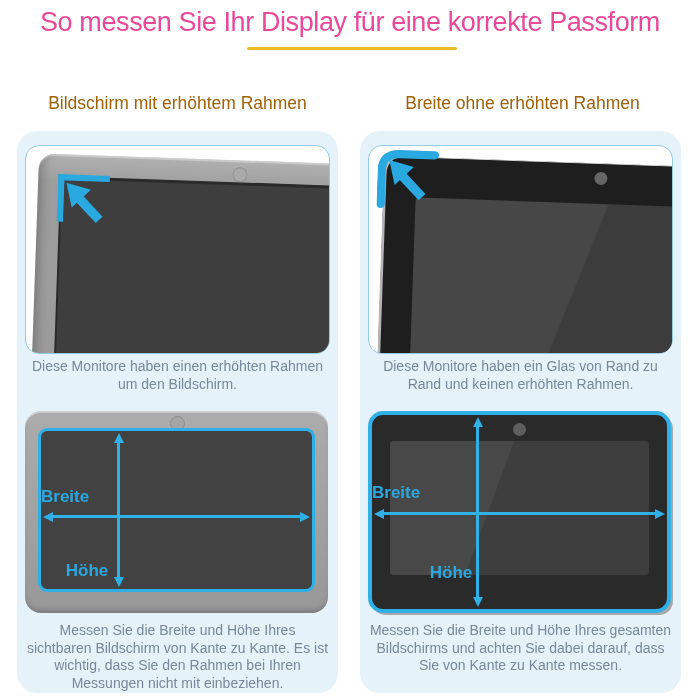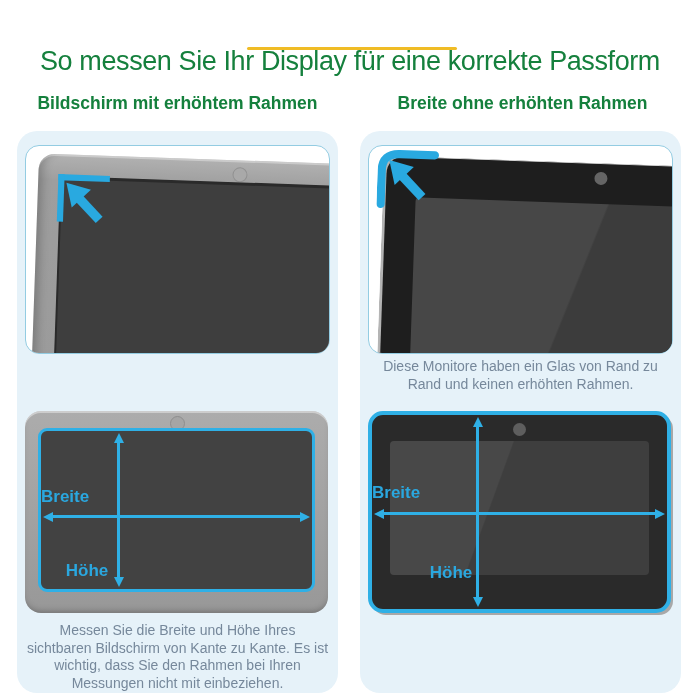--- a/index.html
+++ b/index.html
@@ -4,29 +4,29 @@
 <style>
   html,body{margin:0;padding:0;}
   body{
     width:700px;height:700px;position:relative;overflow:hidden;
     background:#ffffff;
     font-family:"Liberation Sans", sans-serif;
     -webkit-font-smoothing:antialiased;
   }
   .page-title{
     position:absolute;top:7px;left:0;width:700px;text-align:center;
-    font-size:27px;font-weight:400;color:#15803d;letter-spacing:-0.4px;margin-top:39px;
+    font-size:27px;font-weight:400;color:#ec4899;letter-spacing:-0.4px;
   }
   .title-rule{
     position:absolute;top:47px;left:247px;width:210px;height:3px;
     background:#f0bc25;border-radius:2px;
   }
   .col-title{
     position:absolute;top:93px;width:321px;text-align:center;
-    font-size:17.5px;color:#15803d;font-weight:700;
+    font-size:17.5px;color:#a16207;font-weight:400;
   }
   .col-title.l{left:17px}.col-title.r{left:362px}
 
   .panel{
     position:absolute;top:131px;width:321px;height:562px;
     background:#e6f2f9;border-radius:20px;
   }
   .panel.l{left:17px}.panel.r{left:360px}
 
   .illus-box{
@@ -126,20 +126,21 @@
             <rect x="1" y="1" width="50" height="6" fill="#29a9e0"></rect>
             <rect x="1" y="1" width="6" height="46" fill="#29a9e0"></rect>
             <line x1="42" y1="44" x2="21" y2="23" stroke="#29a9e0" stroke-width="9"></line>
             <polygon points="9,9 33,15 15,33" fill="#29a9e0"></polygon>
           </svg>
         </span>
       </div>
     </div>
   </div>
 
+  <div class="caption cap-top">Diese Monitore haben einen erhöhten Rahmen um den Bildschirm.</div>
 
   <div class="measure-illus">
     <div class="mm-bezel">
       <span class="webcam mm-cam"></span>
     </div>
     <div class="mm-screen">
       <div class="arrow-h" style="top:84px;"></div>
       <div class="arrow-v" style="left:76px;"></div>
       <div class="measure-label lbl-breite" style="top:56px;">Breite</div>
       <div class="measure-label" style="top:130px;left:16px;width:60px;text-align:center;">Höhe</div>
@@ -173,13 +174,14 @@
     <div class="mm2-glass">
       <span class="webcam mm2-cam"></span>
       <div class="mm2-inner"></div>
       <div class="arrow-h" style="top:97px;"></div>
       <div class="arrow-v" style="left:104px;"></div>
       <div class="measure-label lbl-breite" style="top:68px;">Breite</div>
       <div class="measure-label" style="top:148px;left:47px;width:64px;text-align:center;">Höhe</div>
     </div>
   </div>
 
+  <div class="caption cap-bottom">Messen Sie die Breite und Höhe Ihres gesamten Bildschirms und achten Sie dabei darauf, dass Sie von Kante zu Kante messen.</div>
 </div>
 
 </body></html>

